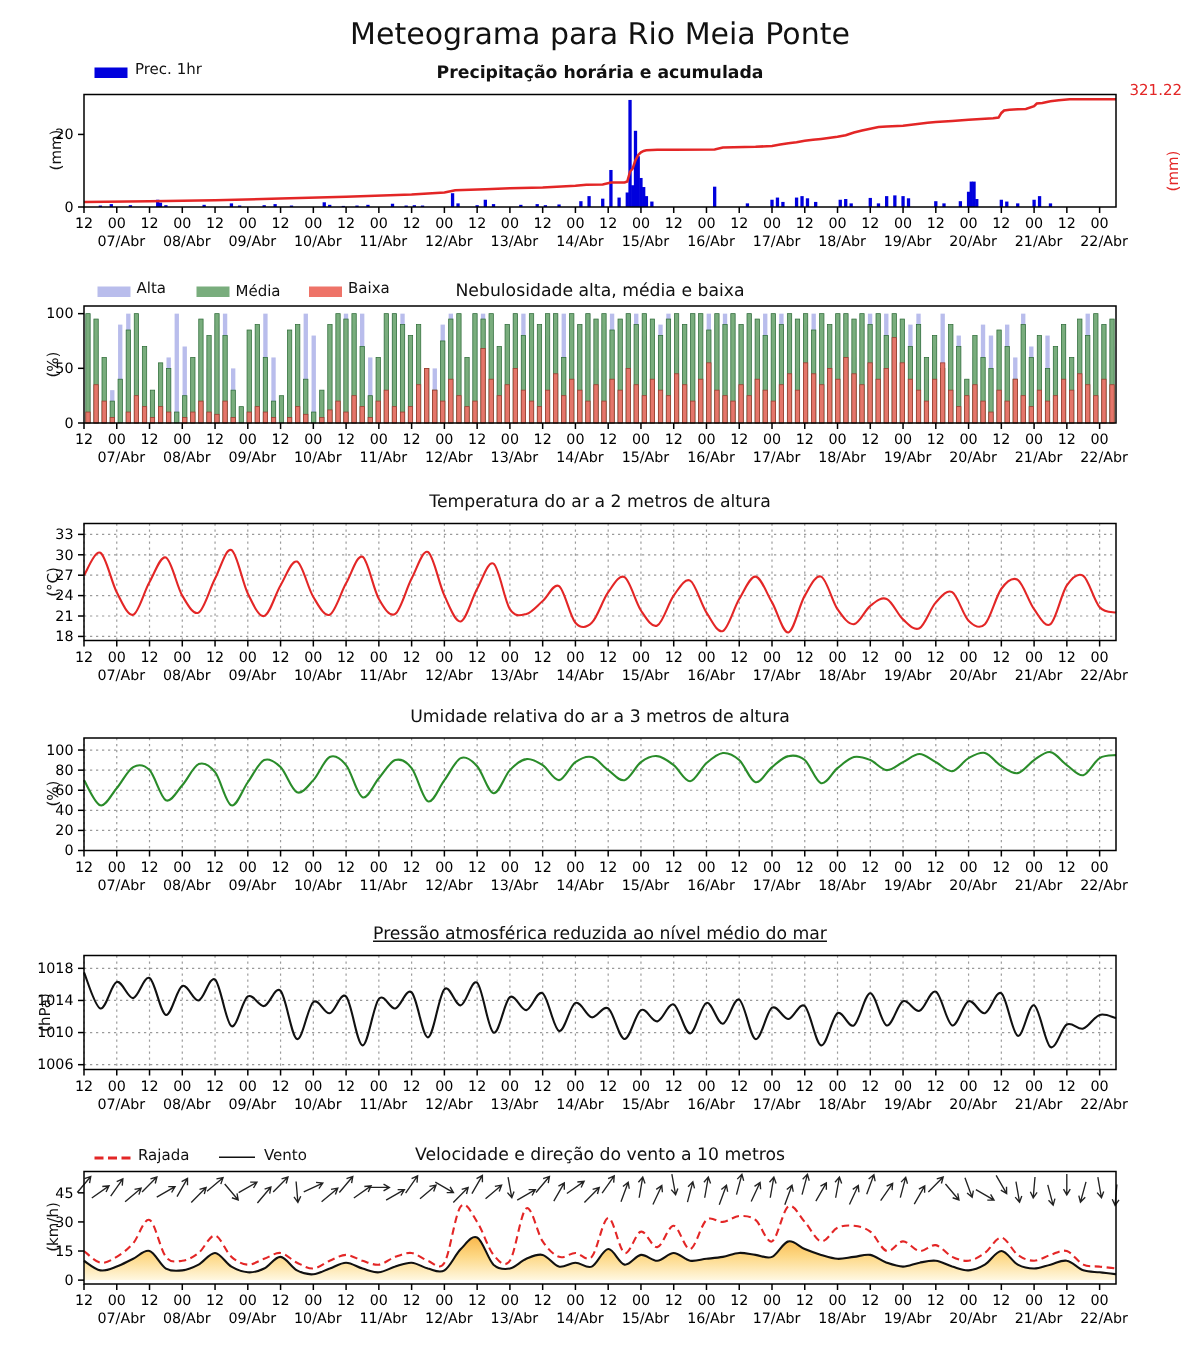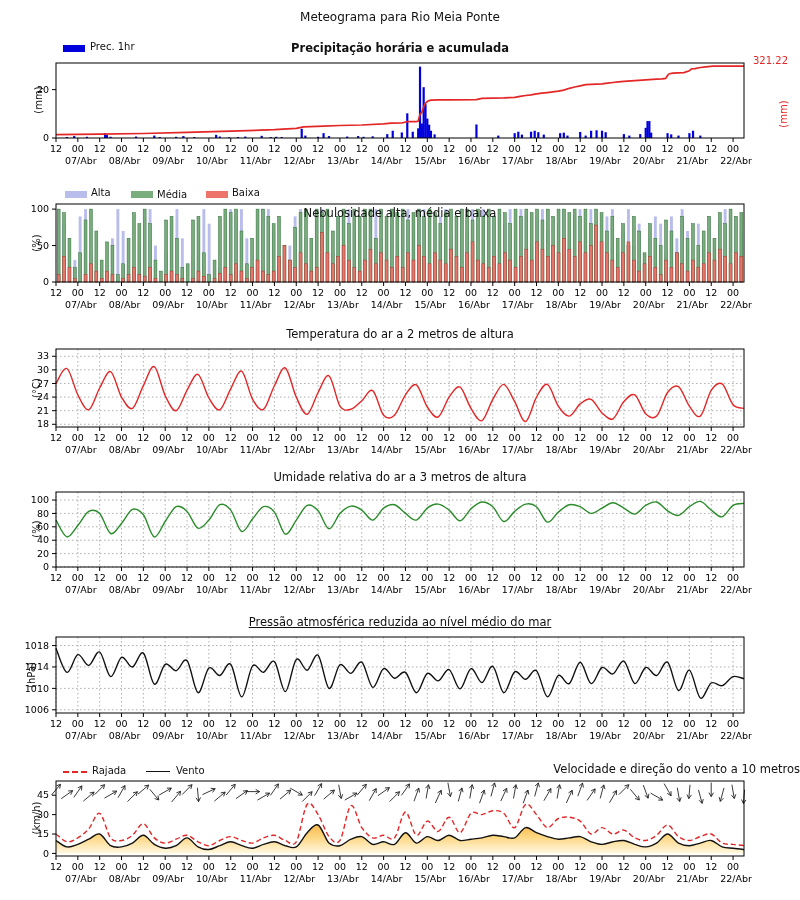--- a/index.html
+++ b/index.html
@@ -1,20 +1,20 @@
 <!DOCTYPE html>
 <html><head>
 <meta charset="utf-8">
 <style>
   html,body{margin:0;padding:0;background:#fff;}
   #fig{position:relative;width:800px;height:900px;background:#fff;
        font-family:"DejaVu Sans","Liberation Sans",sans-serif;color:#111;overflow:hidden;}
   #plots{position:absolute;left:0;top:0;}
   .abs{position:absolute;white-space:nowrap;}
-  .main-title{width:800px;text-align:center;font-size:12px;color:#111;}
+  .main-title{width:800px;text-align:center;font-size:20px;color:#111;}
   .sub-title{width:800px;text-align:center;font-size:11.5px;color:#111;}
   .legend-label{font-size:10px;}
   .swatch{position:absolute;width:22px;height:7px;}
   .line-sample{position:absolute;width:24px;height:0;}
   .ylab{position:absolute;font-size:10px;transform:translate(-50%,-50%) rotate(-90deg);}
   .ann{font-size:10px;}
 </style>
 </head>
 <body>
 
@@ -1198,37 +1198,37 @@
 
   <div class="abs main-title" style="top:10px;left:0;">Meteograma para Rio Meia Ponte</div>
 
   <div class="abs sub-title" style="top:41px;left:0;font-weight:bold;">Precipitação horária e acumulada</div>
   <span class="swatch" style="left: 63px; top: 45px; background: rgb(0, 0, 221);"></span>
   <span class="abs legend-label" style="left:90px;top:41px;">Prec. 1hr</span>
   <div class="ylab" style="left:38px;top:100px;">(mm)</div>
   <div class="ylab" style="left:783px;top:114px;color:#e32626;">(mm)</div>
   <div class="abs ann" style="left:753px;top:55px;color:#e32626;">321.22</div>
 
-  <div class="abs sub-title" style="top:186px;left:0;margin-top:20px;">Nebulosidade alta, média e baixa</div>
+  <div class="abs sub-title" style="top:186px;left:0;">Nebulosidade alta, média e baixa</div>
   <span class="swatch" style="left: 65px; top: 191px; background: rgb(185, 189, 236);"></span>
   <span class="abs legend-label" style="left:91px;top:187px;">Alta</span>
   <span class="swatch" style="left: 131px; top: 191px; background: rgb(121, 173, 125);"></span>
   <span class="abs legend-label" style="left:157px;top:189px;">Média</span>
   <span class="swatch" style="left: 206px; top: 191px; background: rgb(238, 115, 104);"></span>
   <span class="abs legend-label" style="left:232px;top:187px;">Baixa</span>
   <div class="ylab" style="left:36px;top:243px;">(%)</div>
 
   <div class="abs sub-title" style="top:327px;left:0;">Temperatura do ar a 2 metros de altura</div>
   <div class="ylab" style="left:36px;top:388px;">(°C)</div>
 
   <div class="abs sub-title" style="top:470px;left:0;">Umidade relativa do ar a 3 metros de altura</div>
   <div class="ylab" style="left:36px;top:529px;">(%)</div>
 
   <div class="abs sub-title" style="top:615px;left:0;text-decoration:underline;">Pressão atmosférica reduzida ao nível médio do mar</div>
   <div class="ylab" style="left:31px;top:675px;">(hPa)</div>
 
-  <div class="abs sub-title" style="top:762px;left:0;text-align:right;">Velocidade e direção do vento a 10 metros</div>
+  <div class="abs sub-title" style="top:762px;left:0;">Velocidade e direção do vento a 10 metros</div>
   <span class="line-sample" style="left:63px;top:771px;border-top:2px dashed #e32626;"></span>
   <span class="abs legend-label" style="left:92px;top:765px;">Rajada</span>
   <span class="line-sample" style="left:146px;top:771px;border-top:1.6px solid #111;"></span>
   <span class="abs legend-label" style="left:176px;top:765px;">Vento</span>
   <div class="ylab" style="left:36px;top:818px;">(km/h)</div>
 </div>
 
 </body></html>

